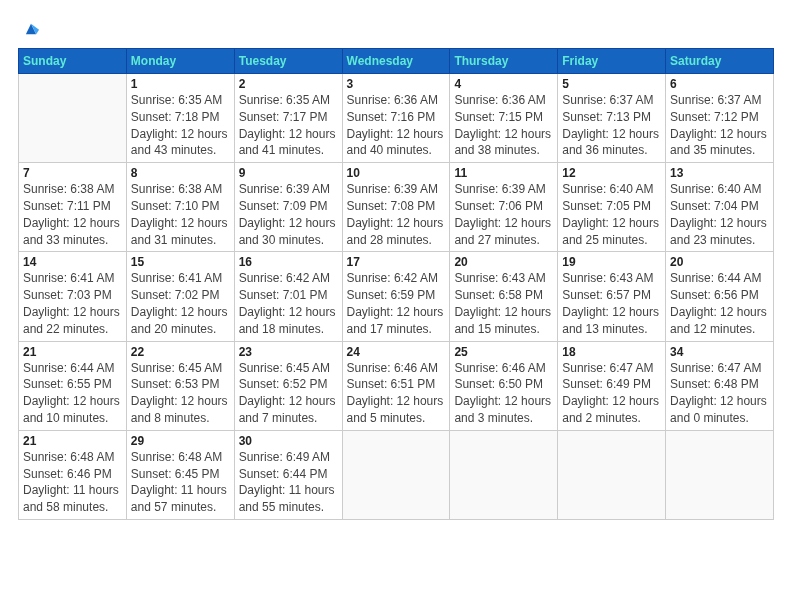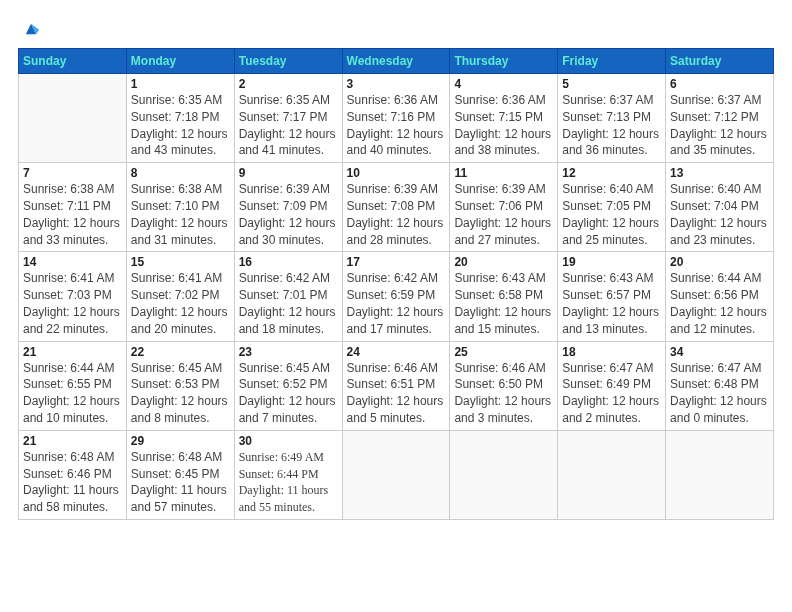--- a/index.html
+++ b/index.html
@@ -337,21 +337,21 @@
           </td>
           <td>
             <span class="day-number">29</span>
             <div class="day-info" style="white-space: pre-line;">Sunrise: 6:48 AM
 Sunset: 6:45 PM
 Daylight: 11 hours
 and 57 minutes.</div>
           </td>
           <td>
             <span class="day-number">30</span>
-            <div class="day-info" style="white-space: pre-line; font-family: Liberation Serif, serif;">Sunrise: 6:49 AM
+            <div class="day-info" style="white-space: pre-line;">Sunrise: 6:49 AM
 Sunset: 6:44 PM
 Daylight: 11 hours
 and 55 minutes.</div>
           </td>
           <td class="empty"></td>
           <td class="empty"></td>
           <td class="empty"></td>
           <td class="empty"></td>
         </tr>
       </tbody>

